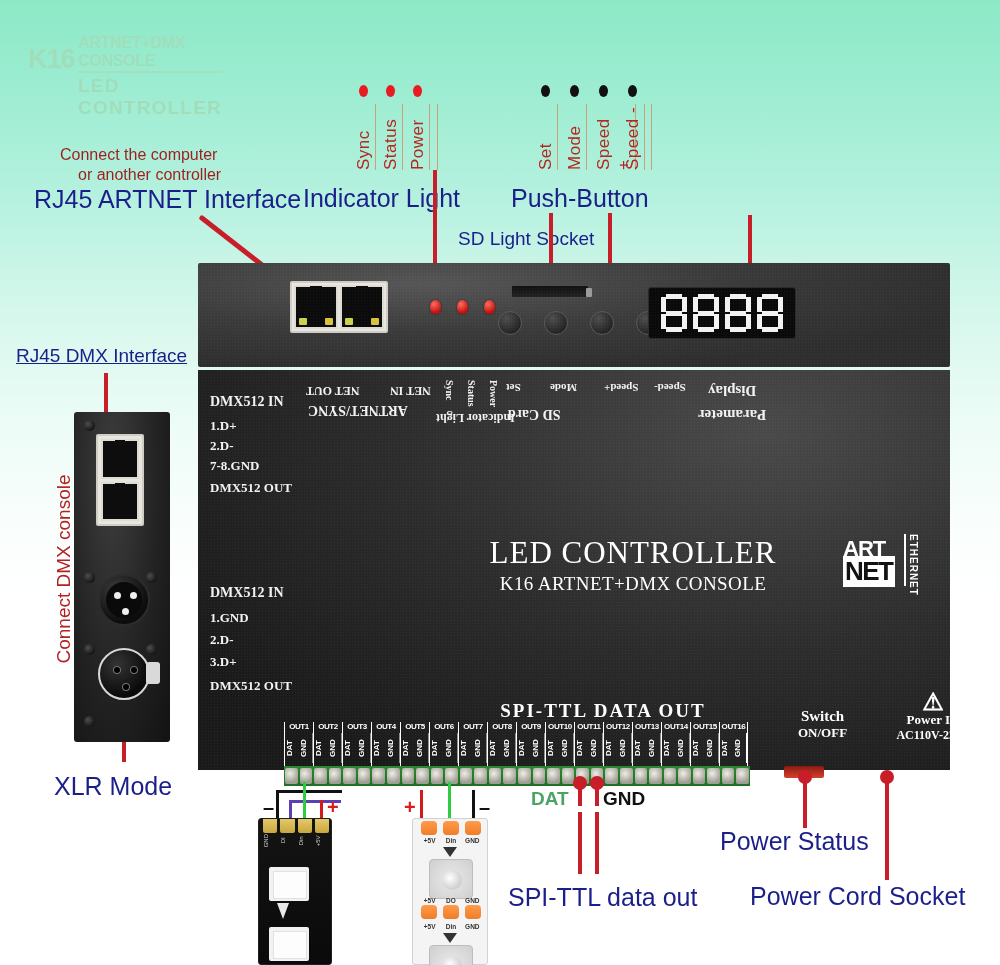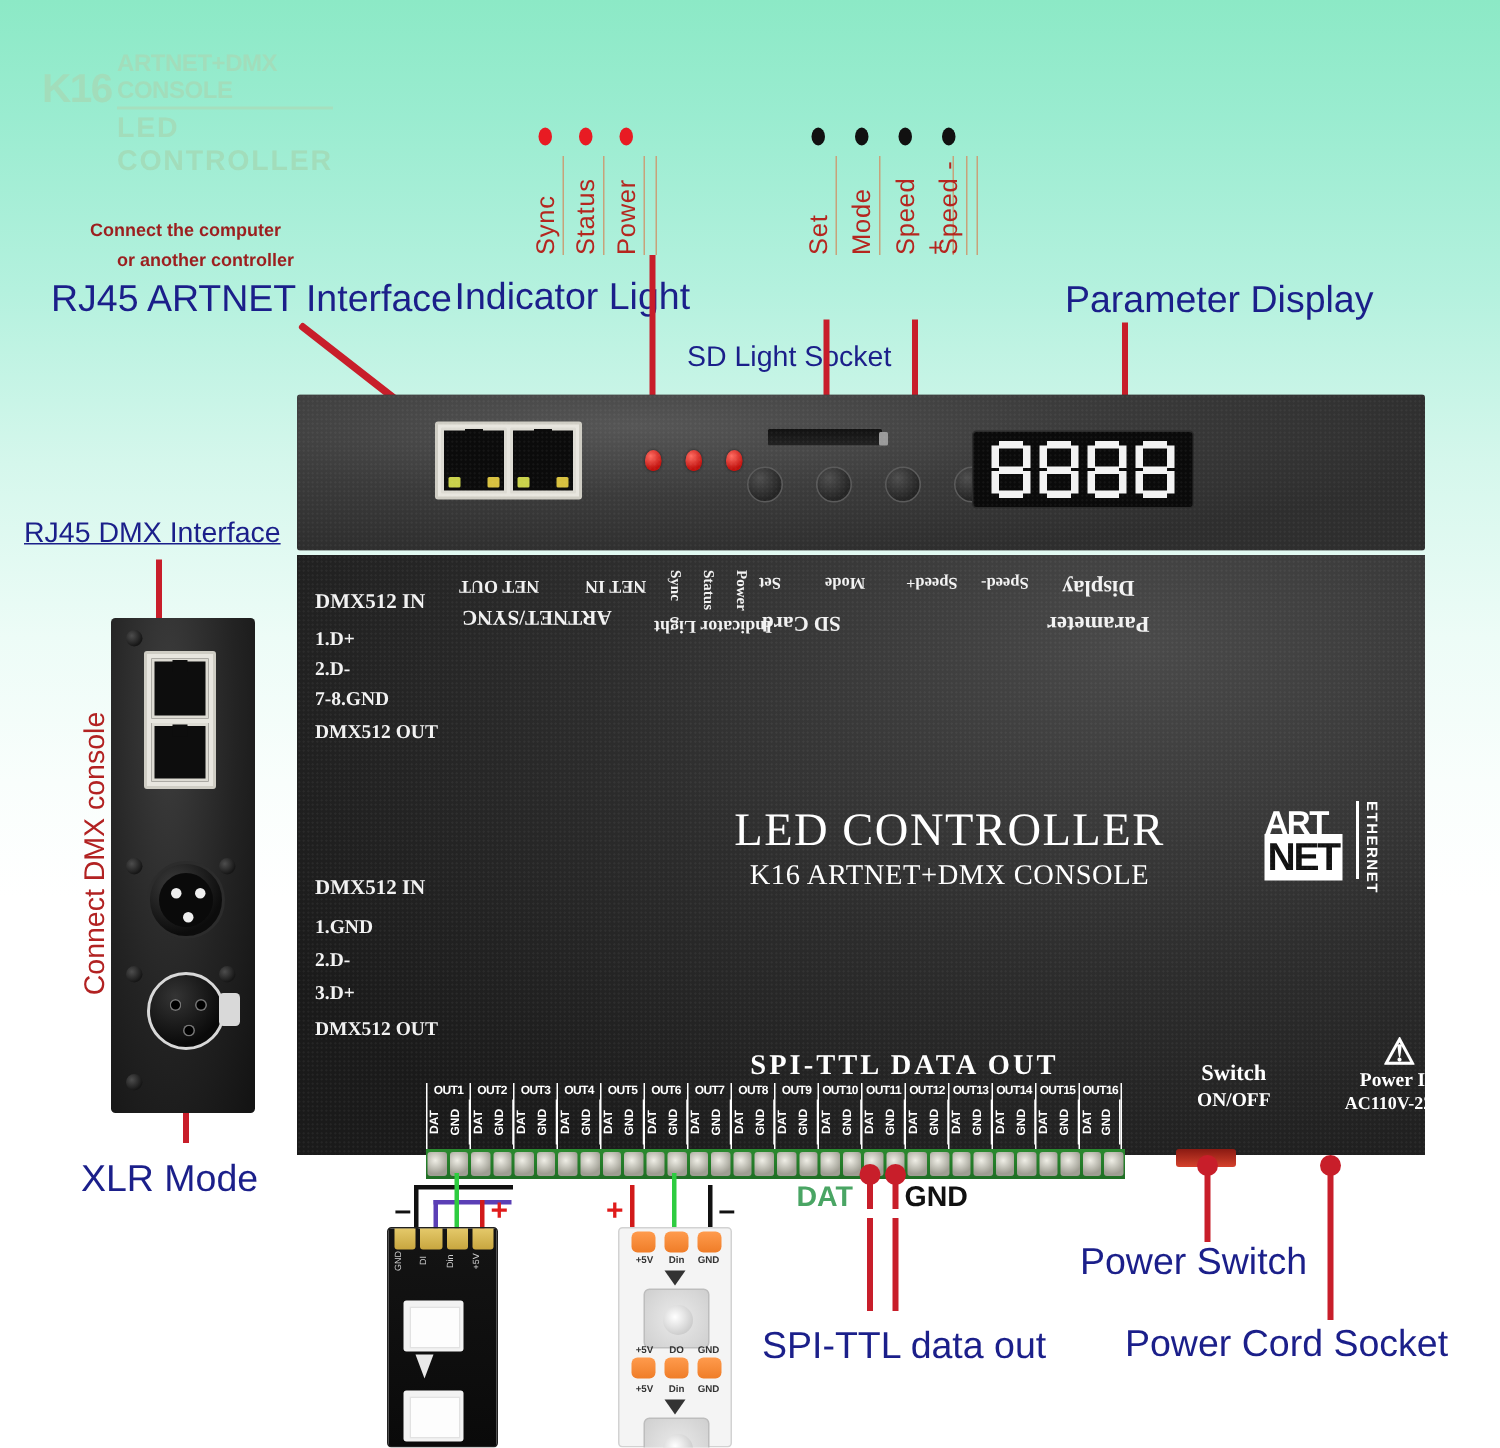--- a/index.html
+++ b/index.html
@@ -28,21 +28,21 @@
   .logo .l2 { font-size: 19px; font-weight: bold; letter-spacing: 1.2px;
               margin-top: 2px; color:#a2ddbb; }
 
   
   .lbl { position: absolute; white-space: nowrap; }
   .blue { color: #1b1f8a; }
   .red { color: #b22222; }
   .darkred { color: #9c1f1f; }
   .big { font-size: 25px; }
   .mid { font-size: 19px; }
-  .sm { font-size: 12px; font-weight: bold; }
+  .sm { font-size: 16px; }
 
   
   .vline { position: absolute; background: #c81e2a; width: 4px; }
   .diag  { position: absolute; background: #c81e2a; height: 5px;
            transform-origin: 0 50%; border-radius: 2px; }
   .dot   { position: absolute; width: 14px; height: 14px; border-radius: 50%;
            background: #c81e2a; }
   .tdot  { position: absolute; width: 9px; height: 12px; border-radius: 50%; }
   .tdot.r { background: #e81b23; }
   .tdot.k { background: #111; }
@@ -272,21 +272,21 @@
       <div class="l1">ARTNET+DMX CONSOLE</div>
       <div class="l2">LED CONTROLLER</div>
     </div>
   </div>
 
   <div class="lbl darkred sm" style="left:60px; top:146px;">Connect the computer</div>
   <div class="lbl darkred sm" style="left:78px; top:166px;">or another controller</div>
   <div class="lbl blue big" style="left:34px; top:185px;">RJ45 ARTNET Interface</div>
 
   <div class="lbl blue big" style="left:303px; top:184px;">Indicator Light</div>
-  <div class="lbl blue big" style="left:710px; top:186px;">Parameter Display</div>
+  <div class="lbl blue big" style="left:511px; top:184px;">Push-Button</div>
   <div class="lbl blue mid" style="left:458px; top:228px;">SD Light Socket</div>
 
   <div class="tdot r" style="left:359px; top:85px;"></div>
   <div class="tdot r" style="left:386px; top:85px;"></div>
   <div class="tdot r" style="left:413px; top:85px;"></div>
   <div class="vlabel" style="left:354px; top:104px; height:66px;">Sync</div>
   <div class="vlabel" style="left:381px; top:104px; height:66px;">Status</div>
   <div class="vlabel" style="left:408px; top:104px; height:66px;">Power</div>
   <div class="vline" style="left:437px; top:104px; height:66px; width:1px; background:#c8a27a;"></div>
 
@@ -635,21 +635,21 @@
   <div class="vline" style="left:595px; top:782px; height:24px;"></div>
   <div class="dot" style="left:573px; top:776px;"></div>
   <div class="dot" style="left:590px; top:776px;"></div>
 
   <div class="vline" style="left:578px; top:812px; height:62px;"></div>
   <div class="vline" style="left:595px; top:812px; height:62px;"></div>
   <div class="lbl blue big" style="left:508px; top:883px;">SPI-TTL data out</div>
 
   <div class="vline" style="left:803px; top:776px; height:52px;"></div>
   <div class="dot" style="left:798px; top:770px;"></div>
-  <div class="lbl blue big" style="left:720px; top:827px;">Power Switch</div>
+  <div class="lbl blue big" style="left:720px; top:827px;">Power Status</div>
 
   <div class="vline" style="left:885px; top:776px; height:104px;"></div>
   <div class="dot" style="left:880px; top:770px;"></div>
   <div class="lbl blue big" style="left:750px; top:882px;">Power Cord Socket</div>
 
   <div class="wire v" style="left:276px; top:790px; height:32px; background:#111;"></div>
   <div class="wire h" style="left:276px; top:790px; width:66px; background:#111;"></div>
   <div class="wire v" style="left:289px; top:800px; height:22px; background:#5b3fb5;"></div>
   <div class="wire h" style="left:289px; top:800px; width:52px; background:#5b3fb5;"></div>
   <div class="wire v" style="left:303px; top:782px; height:40px; background:#2ecc40;"></div>

